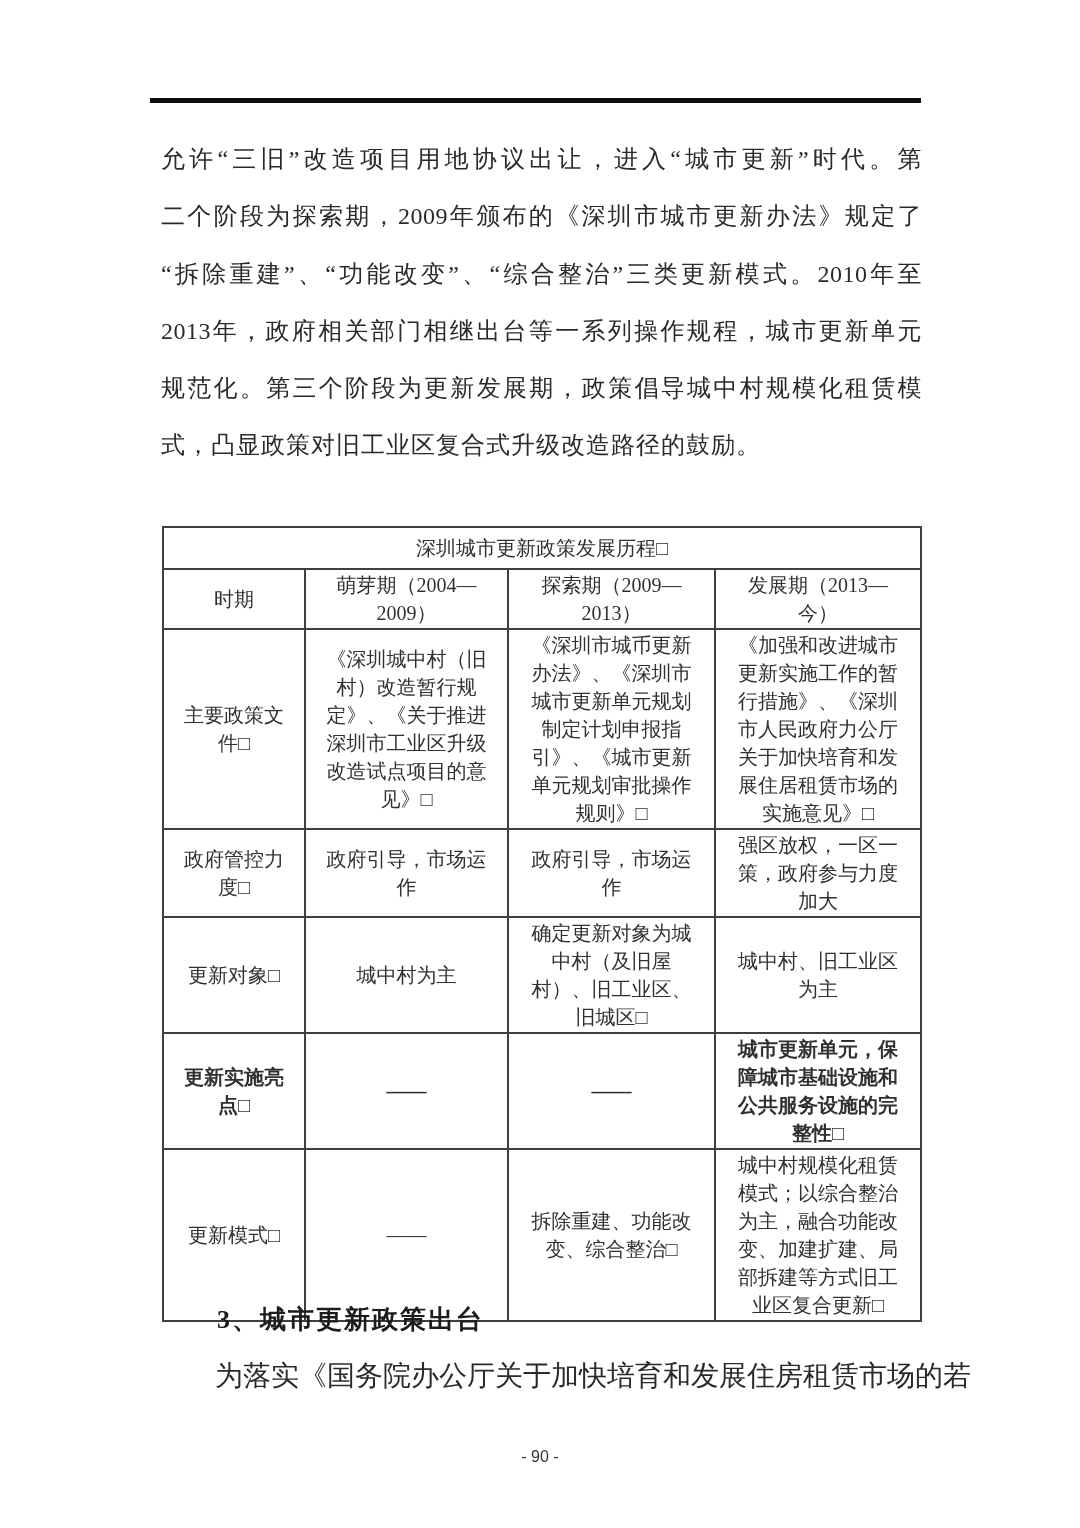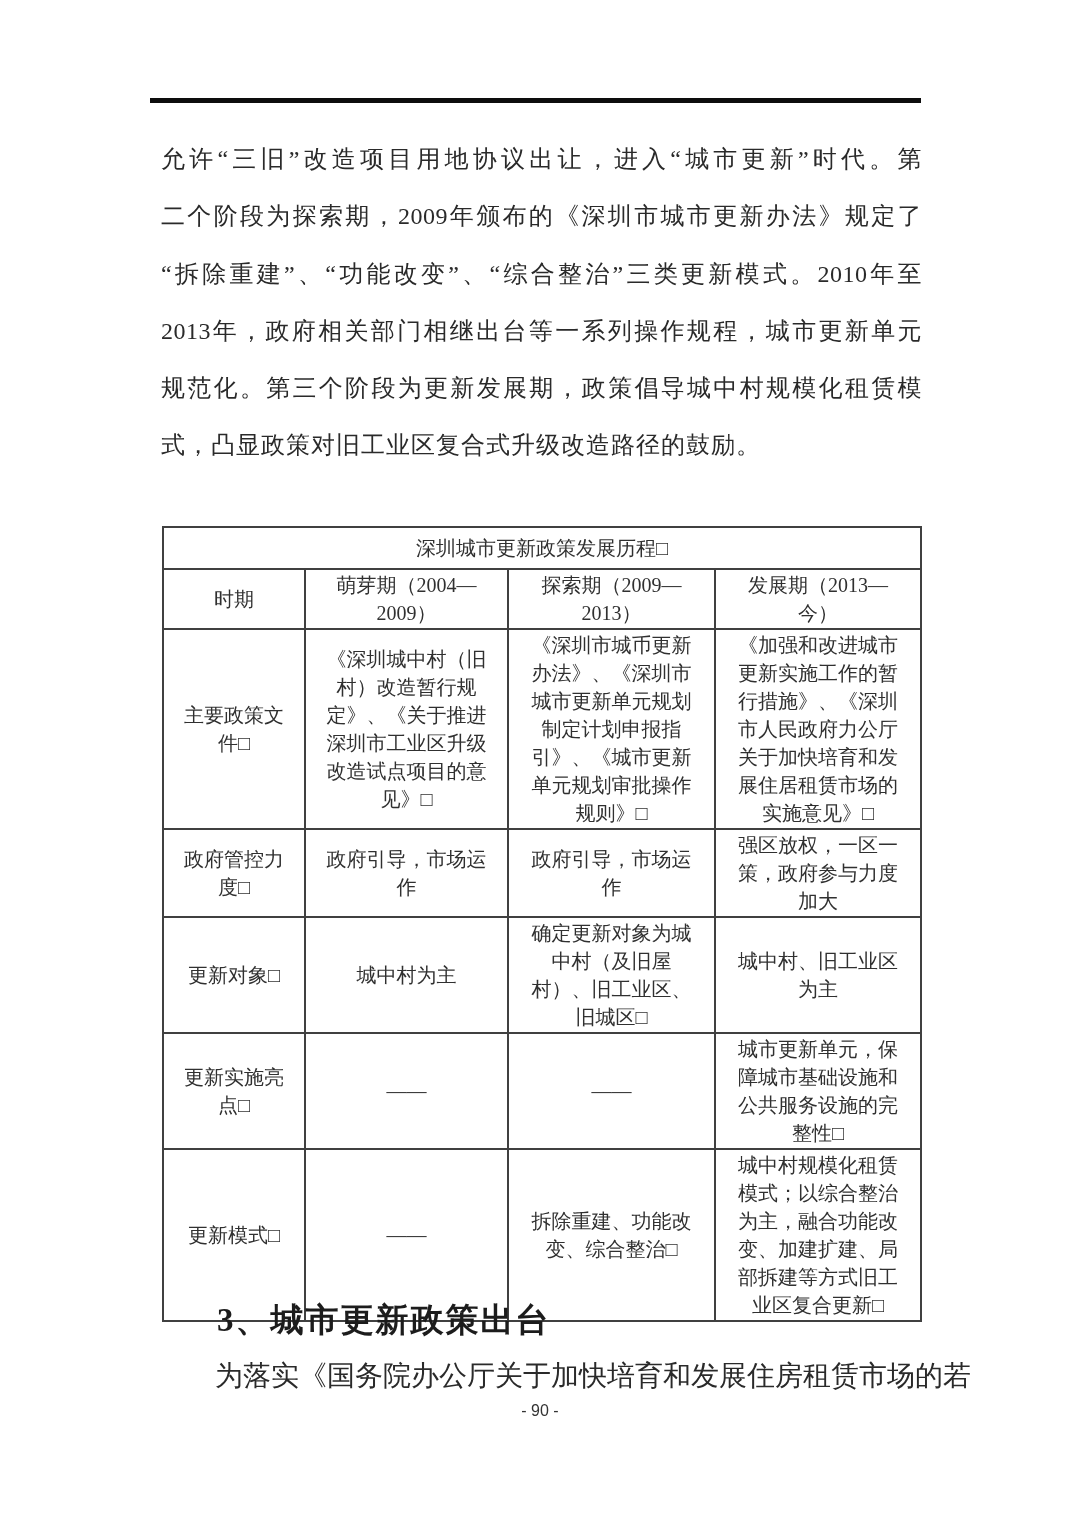--- a/index.html
+++ b/index.html
@@ -57,48 +57,48 @@
     line-height: 28px;
     white-space: pre-line;
     color: #303030;
     padding: 1px 2px;
   }
   .r-title  td { height: 42px; line-height: 30px; }
   .r-head   td { height: 56px; }
   .r-docs   td { height: 198px; }
   .r-gov    td { height: 85px; }
   .r-target td { height: 112px; margin-left: 15px; }
-  .r-light  td { height: 113px; }
+  .r-light  td { height: 113px; font-weight: bold; }
   .r-mode   td { height: 164px; }
   .h3 {
     position: absolute;
     left: 217px;
     top: 1300px;
-    font-size: 33px;
+    font-size: 26px;
     font-weight: bold;
     color: #1c1c1c;
     letter-spacing: 2px;
     line-height: 40px;
   }
   .para2 {
     position: absolute;
     left: 215px;
     top: 1356px;
     width: 707px;
     font-size: 28px;
     line-height: 40px;
     text-align: justify;
     text-align-last: justify;
     text-justify: inter-ideograph;
     white-space: nowrap;
   }
   .pagenum {
     position: absolute;
     left: 0;
-    top: 1402px;
+    top: 1448px;
     width: 1080px;
     text-align: center;
     font-family: "Liberation Sans", "DejaVu Sans", sans-serif;
     font-size: 16px;
     color: #333333;
   }
 </style>
 </head>
 <body>
 

